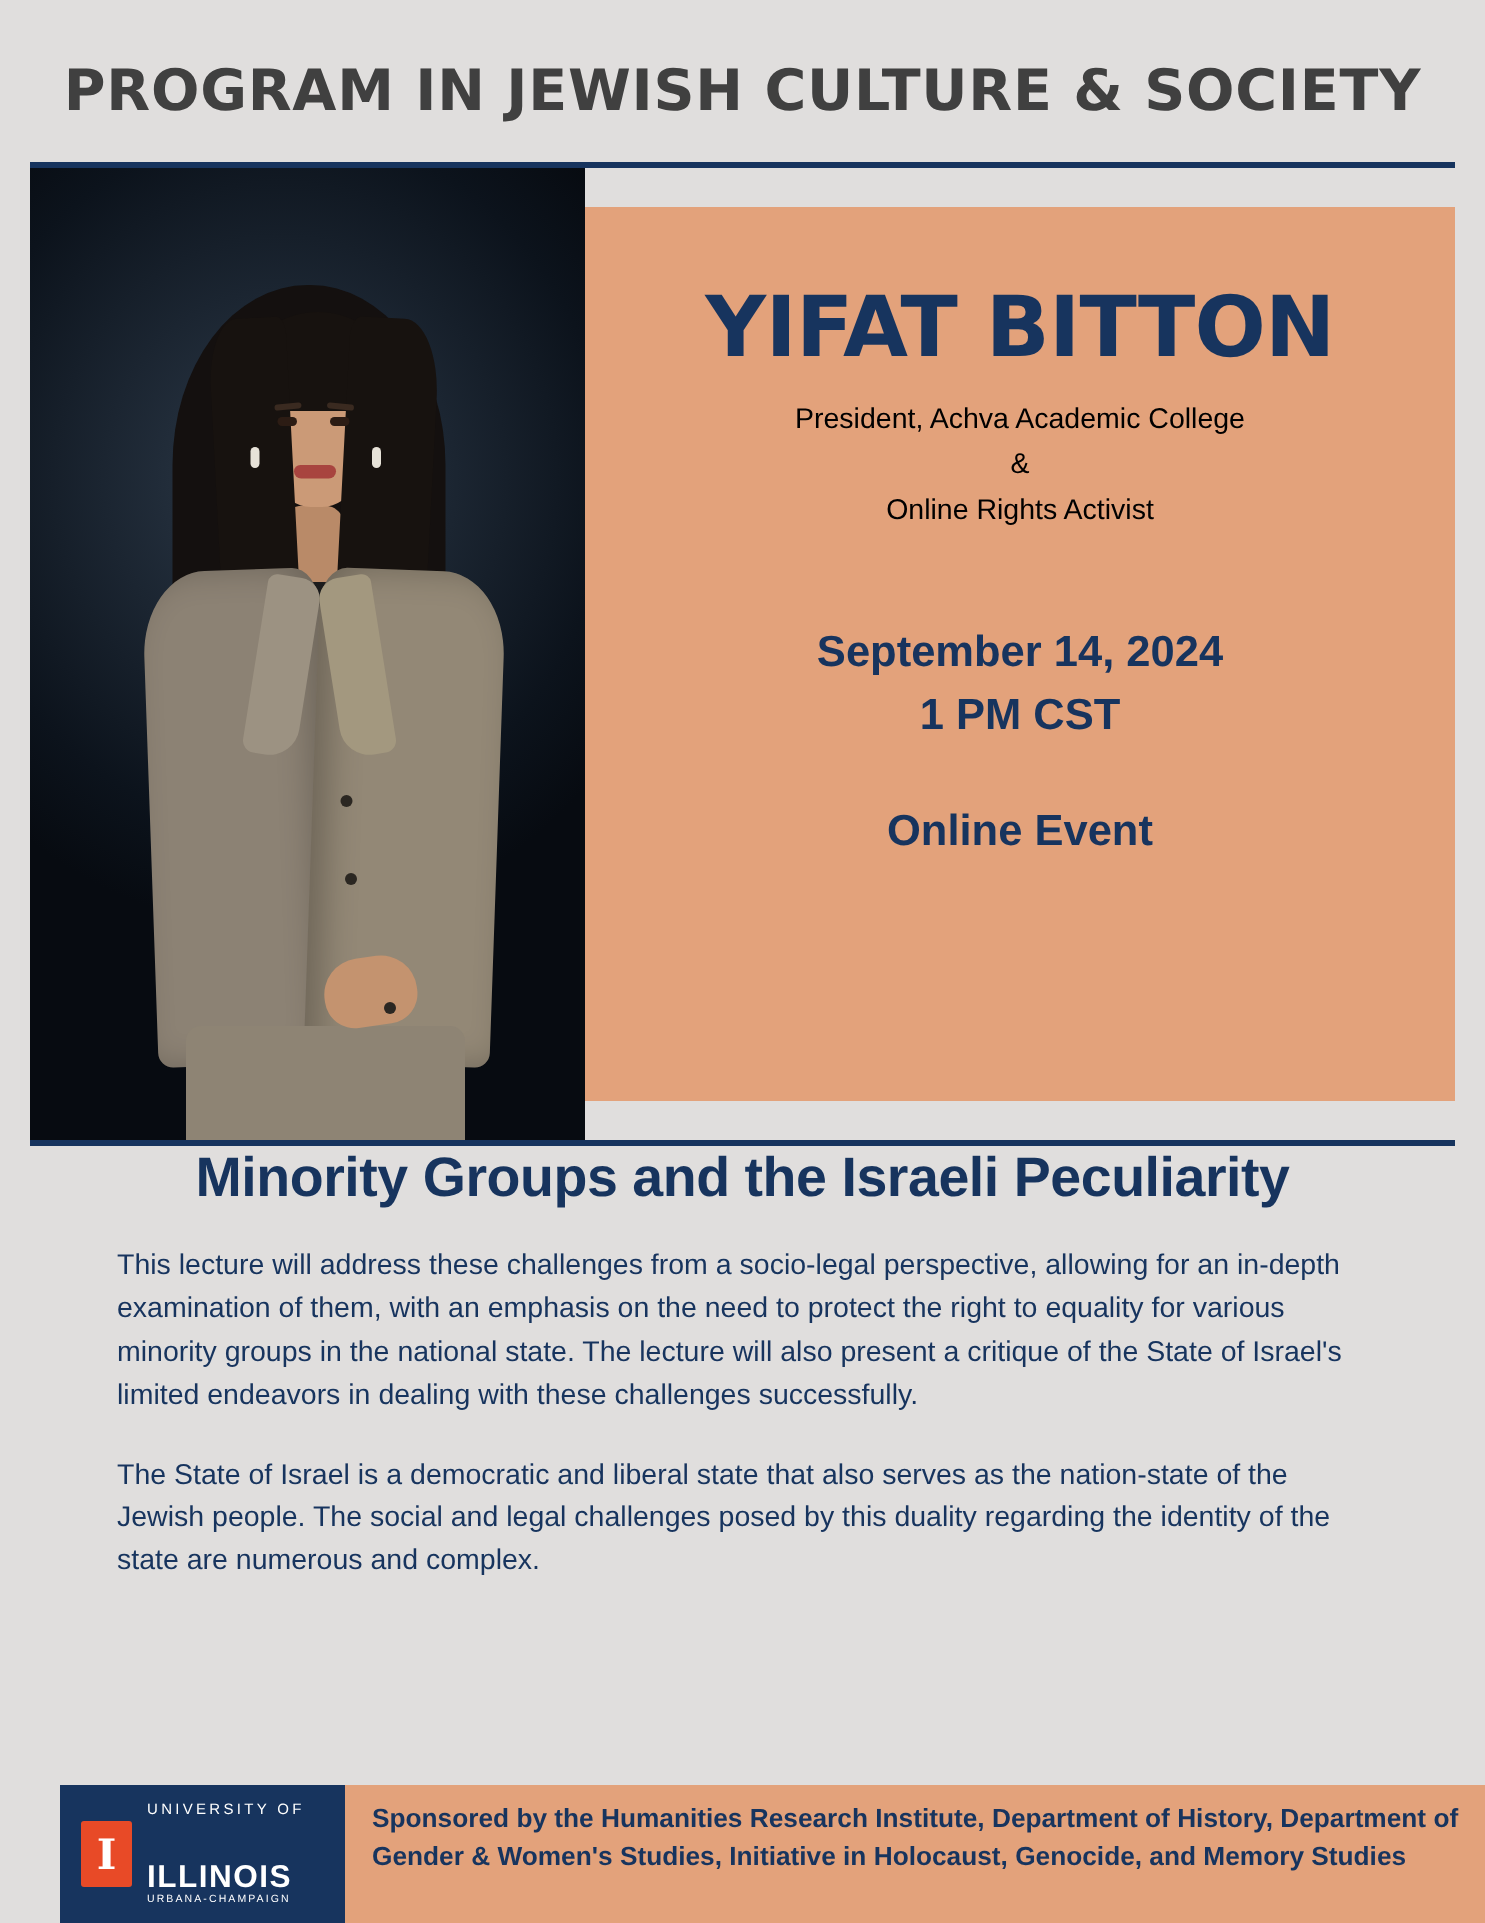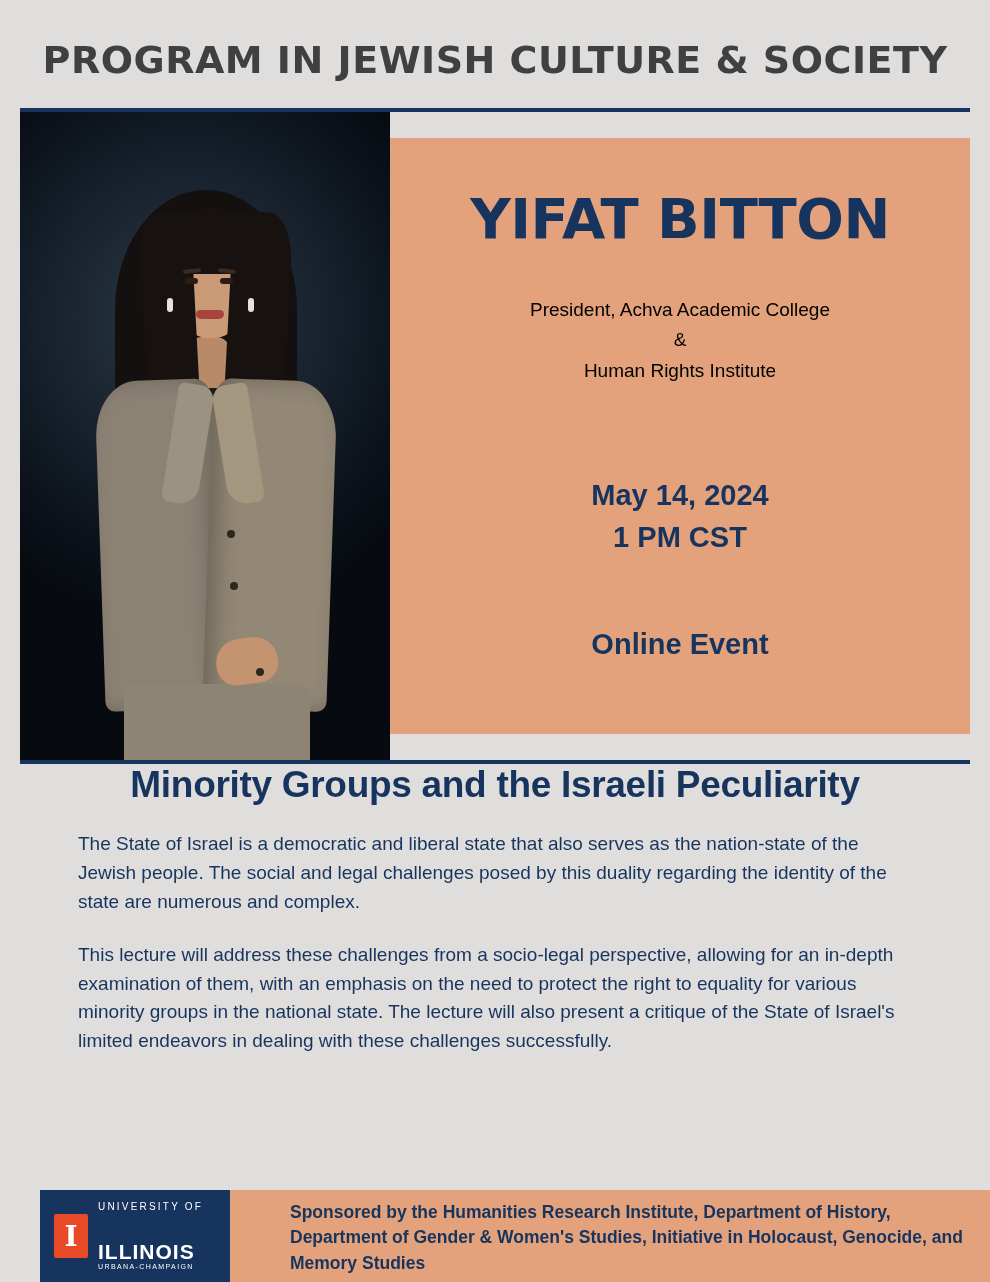--- a/index.html
+++ b/index.html
@@ -225,21 +225,20 @@
   }
   .panel-inner {
     position: absolute;
     left: 0; top: 26px; right: 0; bottom: 26px;
     background: #e3a27b;
     display: flex;
     flex-direction: column;
     align-items: center;
     padding-top: 48px;
     box-sizing: border-box;
-    gap: 30px;
   }
   .speaker-name {
     font-size: 56px;
     font-weight: bold;
     color: #17345e;
     letter-spacing: -0.5px;
     margin: 0 0 14px 0;
     font-family: "DejaVu Sans", sans-serif;
   }
   .speaker-role {
@@ -329,21 +328,20 @@
   .logo-line3 { font-size: 7px; letter-spacing: 1.4px; }
 
   .sponsor {
     flex: 1;
     padding: 10px 16px 10px 18px;
     box-sizing: border-box;
     font-size: 17.5px;
     font-weight: bold;
     line-height: 1.45;
     color: #17345e;
-    margin-left: 42px;
   }
 </style>
 </head>
 <body>
 
 <div class="poster">
 
   <div class="header">
     <h1 class="header-title">PROGRAM IN JEWISH CULTURE &amp; SOCIETY</h1>
   </div>
@@ -380,39 +378,39 @@
         <div class="button-dot btn3"></div>
       </div>
     </div>
 
     <div class="panel">
       <div class="panel-inner">
         <div class="speaker-name">YIFAT BITTON</div>
         <div class="speaker-role">
           <div>President, Achva Academic College</div>
           <div>&amp;</div>
-          <div>Human Rights Institute</div>
+          <div>Online Rights Activist</div>
         </div>
         <div class="event-date">
-          <div>May 14, 2024</div>
+          <div>September 14, 2024</div>
           <div>1 PM CST</div>
         </div>
         <div class="event-mode">Online Event</div>
       </div>
     </div>
 
   </div>
 
   <div class="rule rule-bottom"></div>
 
   <div class="talk">
     <h2 class="talk-title">Minority Groups and the Israeli Peculiarity</h2>
     <div class="talk-body">
+      <p>This lecture will address these challenges from a socio-legal perspective, allowing for an in-depth examination of them, with an emphasis on the need to protect the right to equality for various minority groups in the national state. The lecture will also present a critique of the State of Israel's limited endeavors in dealing with these challenges successfully.</p>
       <p>The State of Israel is a democratic and liberal state that also serves as the nation-state of the Jewish people. The social and legal challenges posed by this duality regarding the identity of the state are numerous and complex.</p>
-      <p>This lecture will address these challenges from a socio-legal perspective, allowing for an in-depth examination of them, with an emphasis on the need to protect the right to equality for various minority groups in the national state. The lecture will also present a critique of the State of Israel's limited endeavors in dealing with these challenges successfully.</p>
     </div>
   </div>
 
   <div class="footer">
     <div class="logo-block">
       <div class="logo-mark">I</div>
       <div class="logo-text">
         <div class="logo-line1">UNIVERSITY OF</div>
         <div class="logo-line2">ILLINOIS</div>
         <div class="logo-line3">URBANA-CHAMPAIGN</div>

